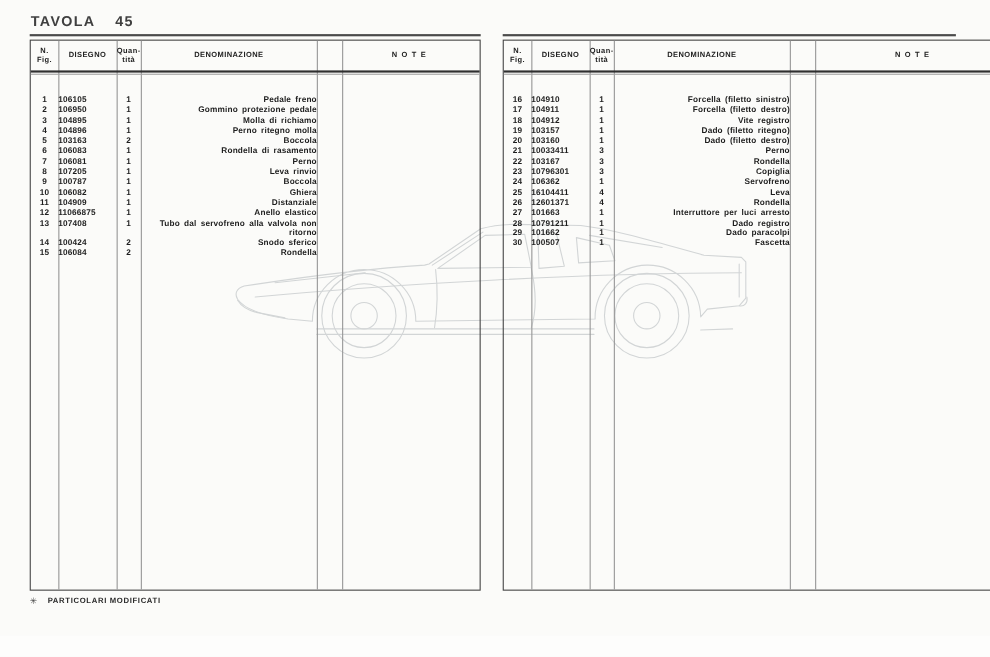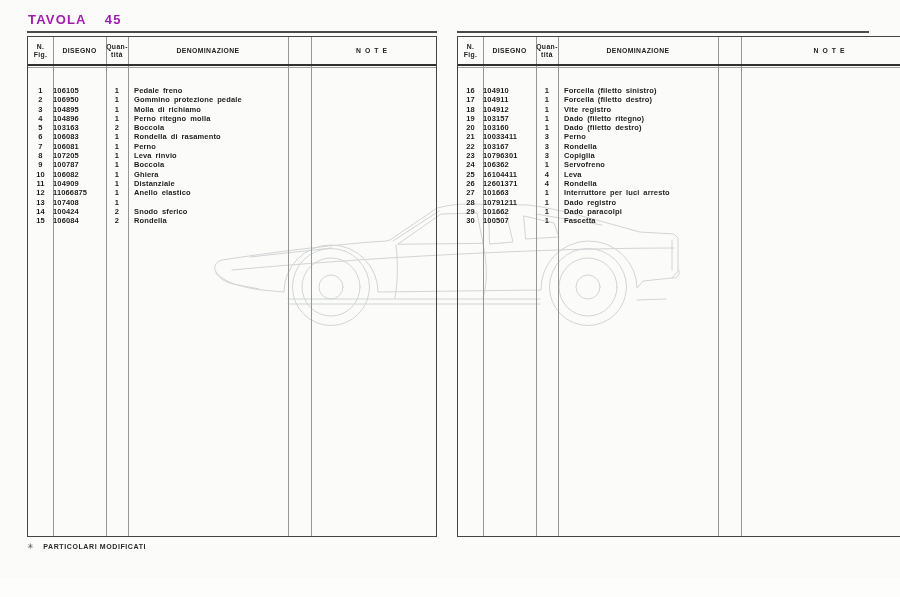--- a/index.html
+++ b/index.html
@@ -11,21 +11,21 @@
     -webkit-font-smoothing:antialiased;
   }
   .sheet{
     position:absolute;left:0;top:0;width:900px;height:578px;
     background:var(--paper,#fbfbf9);
   }
   
   .title{
     position:absolute;left:28px;top:12px;
     font-size:13px;font-weight:700;letter-spacing:1.2px;
-    color:#a21caf;
+    color:#404040;
   }
   .title .num{margin-left:18px;}
   
   .car{position:absolute;left:0;top:0;z-index:1;pointer-events:none;}
   
   .toprule{
     position:absolute;top:31px;height:1.5px;background:#4b4b4b;z-index:2;
   }
   .ptable{
     position:absolute;top:36px;height:501px;z-index:2;
@@ -61,21 +61,21 @@
   }
   .trow{
     display:grid;grid-template-columns:25px 53px 22px 160px 23px 1fr;
     line-height:9.3px;font-size:7.5px;font-weight:700;
     letter-spacing:.15px;word-spacing:1.6px;color:#1d1d1d;
   }
   .cell{white-space:pre;}
   .cell.fig{text-align:center;}
   .cell.dis{text-align:left;padding-right:8px;}
   .cell.qty{text-align:center;}
-  .cell.den{text-align:left;padding-left:6px;}
+  .cell.den{text-align:right;padding-left:6px;}
   
   .footnote{
     position:absolute;left:27px;top:542px;z-index:2;
     font-size:7px;font-weight:700;letter-spacing:.6px;color:#2a2a2a;
     display:flex;align-items:center;gap:9px;
   }
   .footnote .ast{font-size:8px;font-weight:400;color:#444;}
 </style>
 </head>
 <body>
@@ -241,20 +241,22 @@
     <div class="cell dis">11066875</div>
     <div class="cell qty">1</div>
     <div class="cell den">Anello elastico</div>
     <div class="cell"></div>
     <div class="cell"></div>
   </div>
       <div class="trow">
     <div class="cell fig">13</div>
     <div class="cell dis">107408</div>
     <div class="cell qty">1</div>
+    <div class="cell den">Tubo dal servofreno alla valvola non
+ritorno</div>
     <div class="cell"></div>
     <div class="cell"></div>
   </div>
       <div class="trow">
     <div class="cell fig">14</div>
     <div class="cell dis">100424</div>
     <div class="cell qty">2</div>
     <div class="cell den">Snodo sferico</div>
     <div class="cell"></div>
     <div class="cell"></div>

